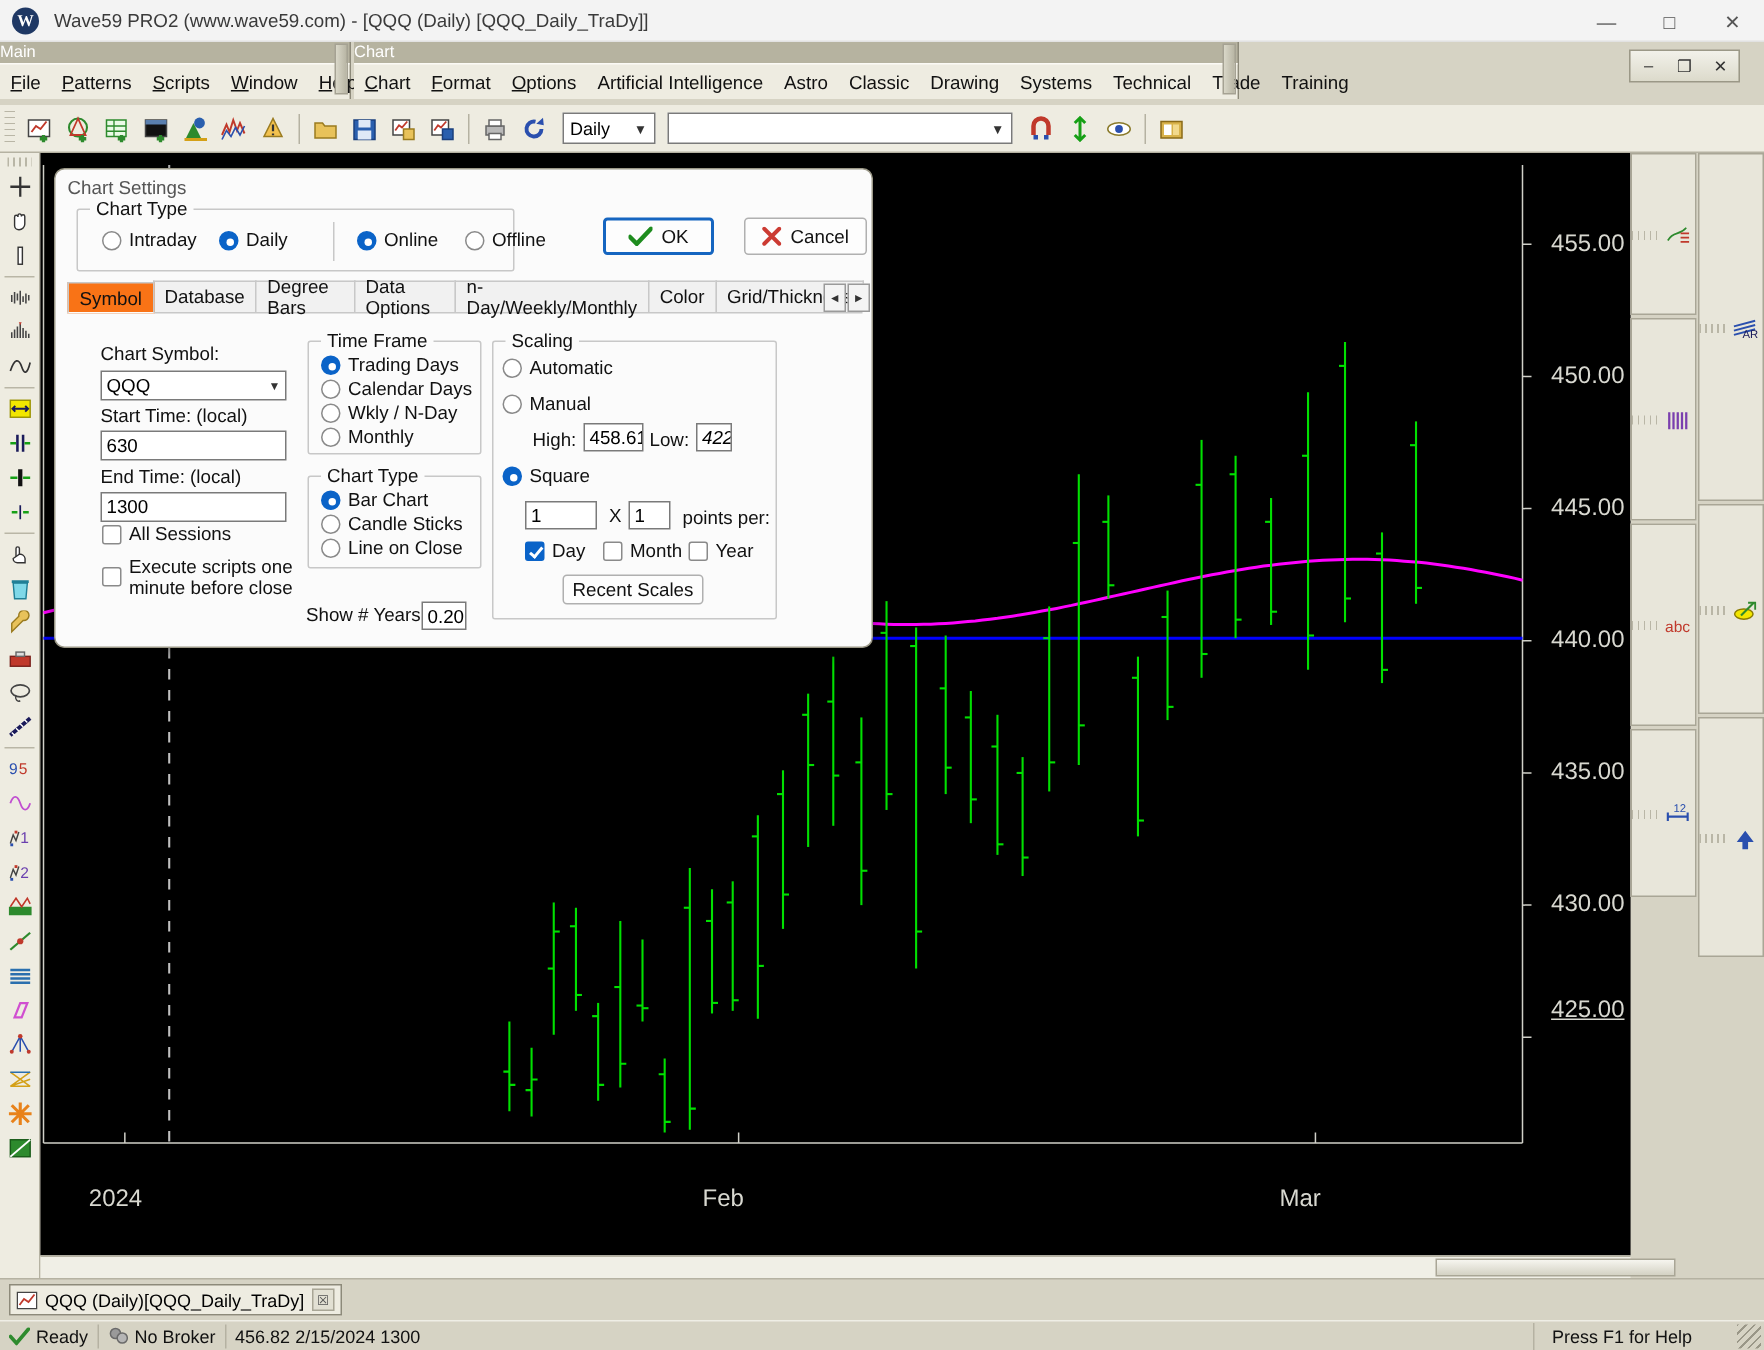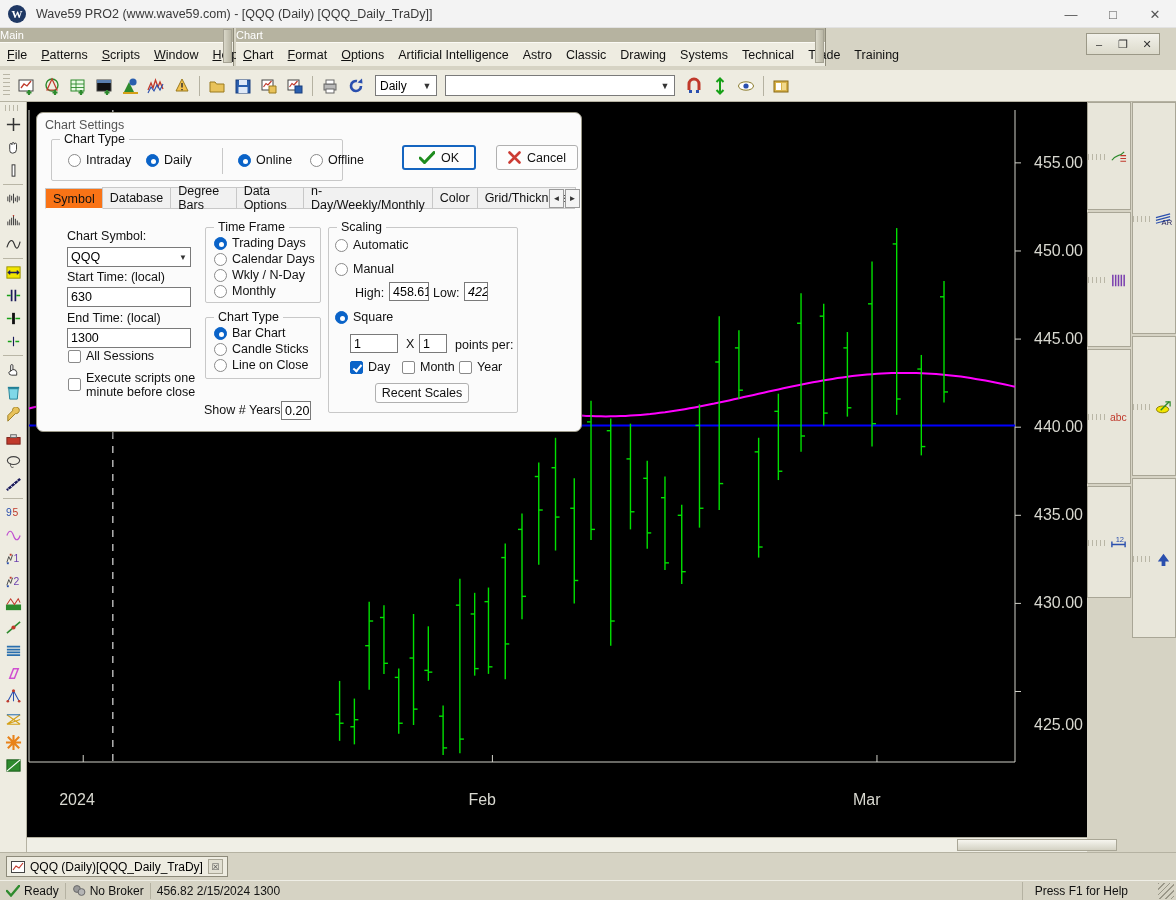--- a/index.html
+++ b/index.html
@@ -695,21 +695,21 @@
         <line x1="917.008" y1="289.94594594594594" x2="921.008" y2="289.94594594594594" stroke="#00e000" stroke-width="1.4"></line>
       </g>
     </svg>
   <div id="price-axis-labels">
       <div class="price-lab" style="top: 60.8649px;">455.00</div>
       <div class="price-lab" style="top: 148.973px;">450.00</div>
       <div class="price-lab" style="top: 237.081px;">445.00</div>
       <div class="price-lab" style="top: 325.189px;">440.00</div>
       <div class="price-lab" style="top: 413.297px;">435.00</div>
       <div class="price-lab" style="top: 501.405px;">430.00</div>
-      <div class="price-lab" style="top: 623px;">425.00</div>
+      <div class="price-lab" style="top: 572px; text-decoration: underline;">425.00</div>
     </div>
 <div class="date-lab" style="left: 32.23px; top: 698px;">2024</div>
     <div class="date-lab" style="left: 441.42px; top: 698px;">Feb</div>
     <div class="date-lab" style="left: 825.96px; top: 698px;">Mar</div>
   </div>
 <div id="chart-hscroll">
   <div class="thumb"></div>
 </div>
 
 <div id="right-palettes">

